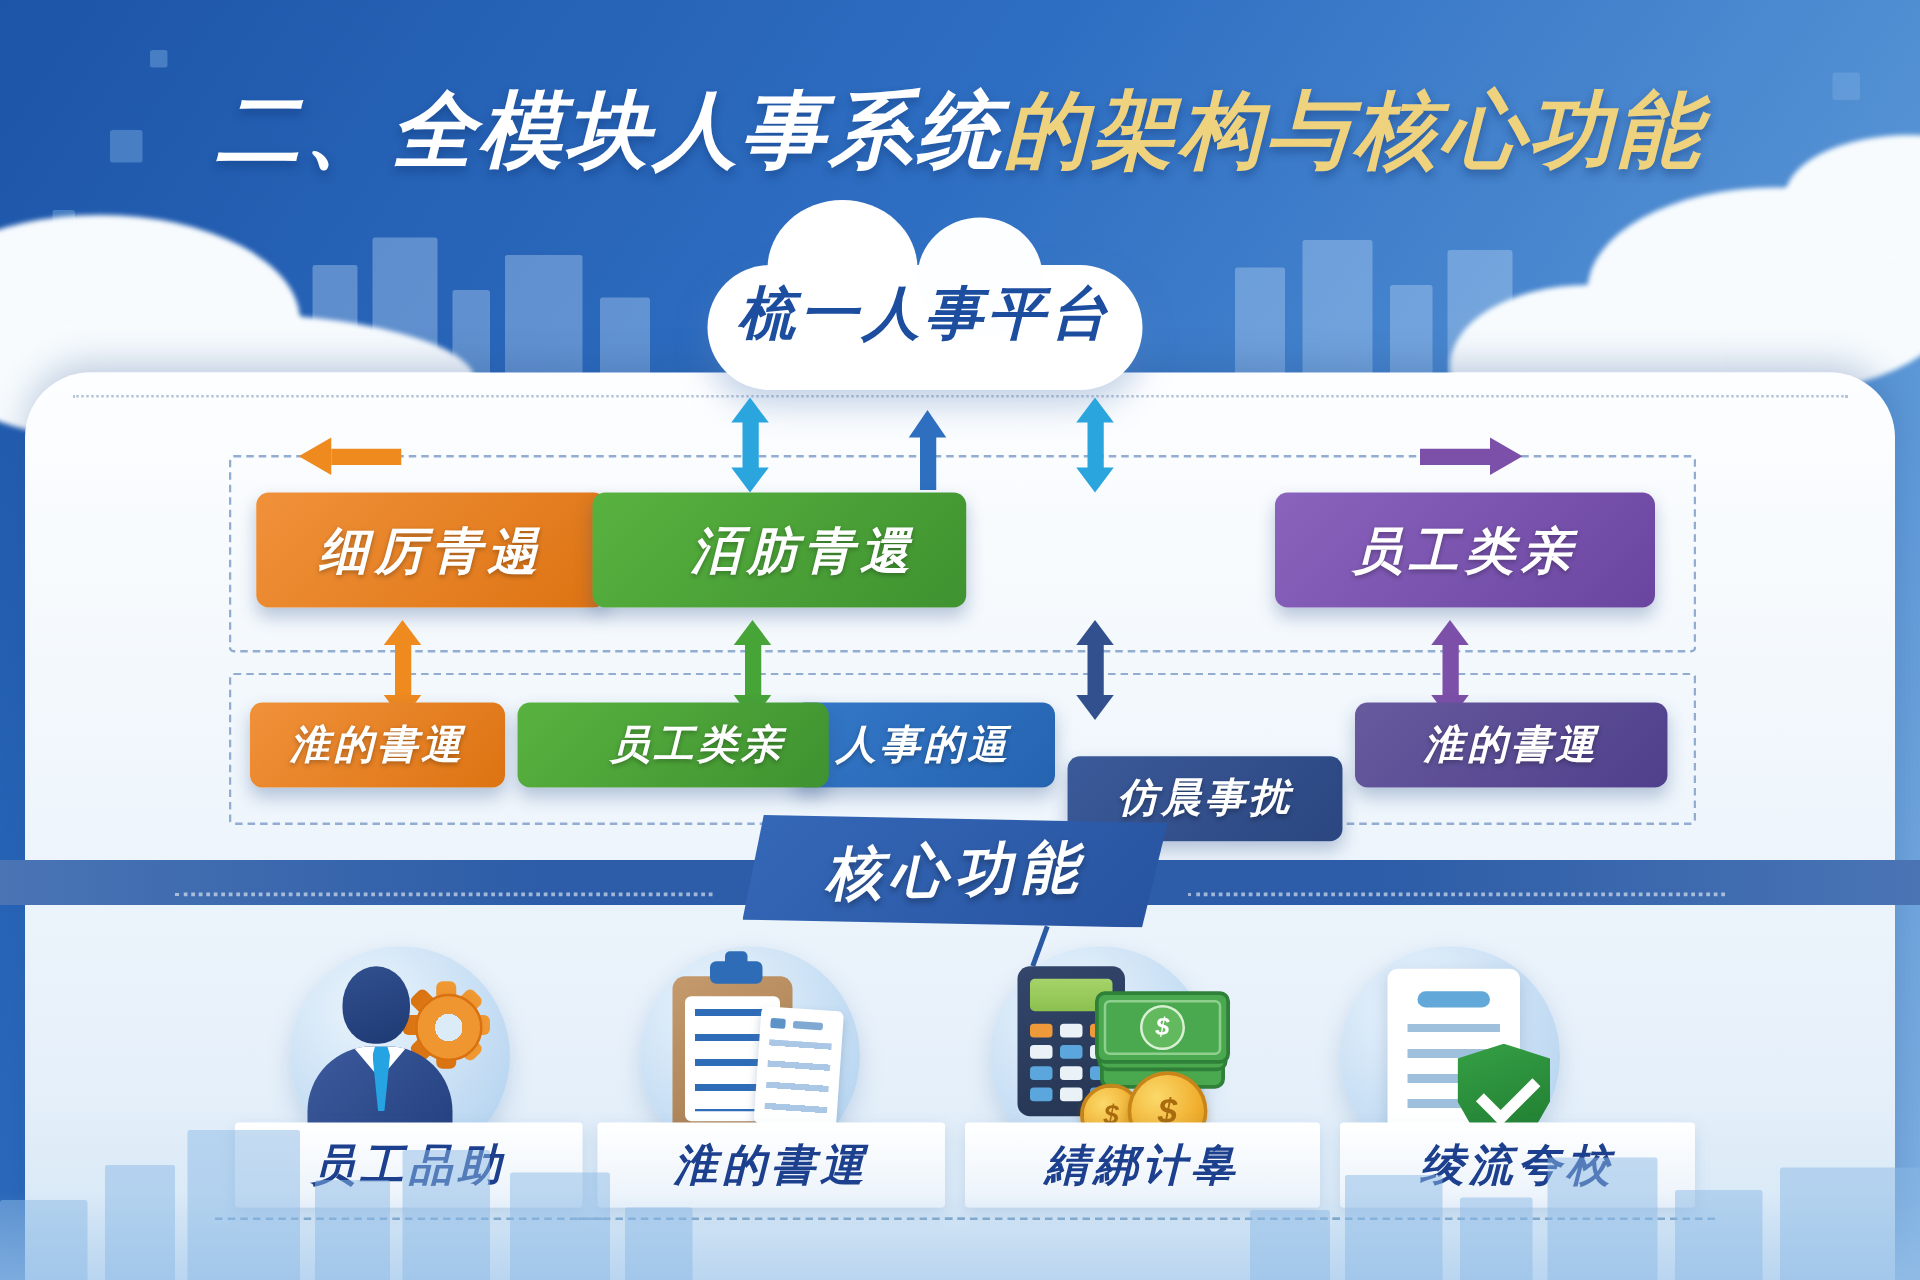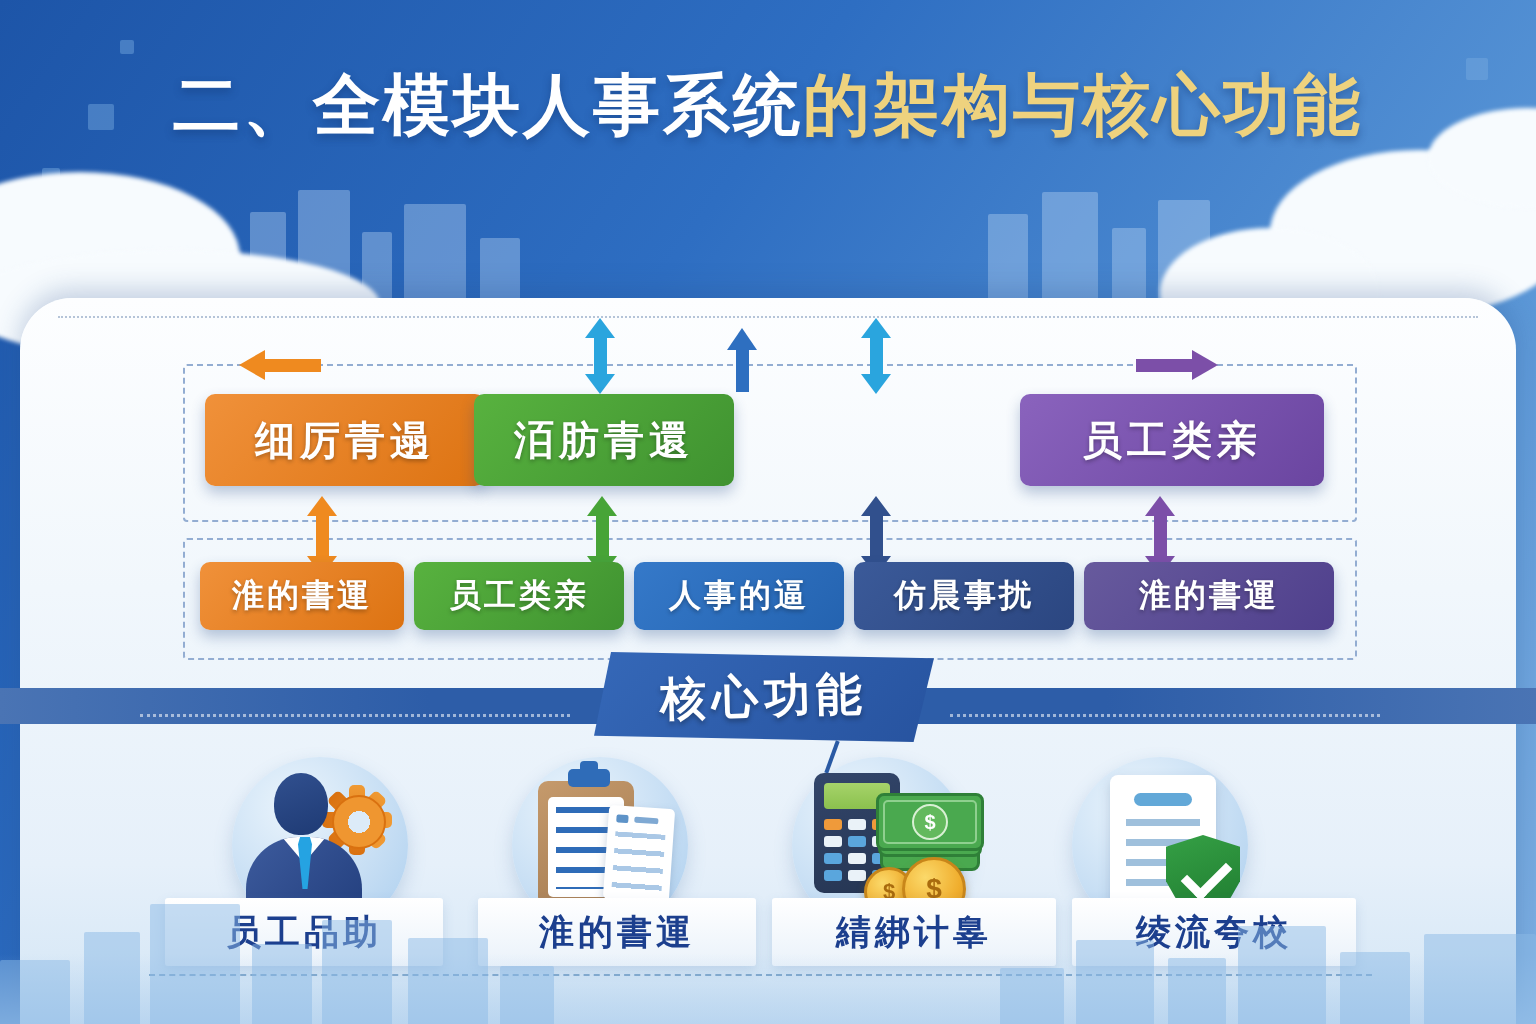--- a/index.html
+++ b/index.html
@@ -1,18 +1,18 @@
 <!DOCTYPE html>
 <html><head>
 <meta charset="utf-8">
 <style>
   html,body{margin:0;padding:0;}
   body{font-family:"Liberation Sans","DejaVu Sans",sans-serif;}
   #canvas{position:relative;width:1536px;height:1024px;overflow:hidden;
-    background:linear-gradient(125deg,#1d55a8 0%,#2e6ec2 38%,#5895d6 75%,#7fb0e2 100%);}
+    background:linear-gradient(125deg,#1d55a8 0%,#2e6ec2 38%,#5895d6 75%,#7fb0e2 100%);font-style:italic;}
 
   
   .skybuild{position:absolute;background:rgba(190,216,245,.38);border-radius:2px;}
   .pixel{position:absolute;background:rgba(120,170,225,.45);border-radius:2px;}
   .cloudblob{position:absolute;background:#f7fbfe;border-radius:50%;filter:blur(2px);}
 
   
   .title{position:absolute;left:0;top:52px;width:100%;text-align:center;
     font-size:67px;font-weight:900;letter-spacing:3px;line-height:105px;
     text-shadow:0 4px 8px rgba(15,50,110,.45);white-space:nowrap;}
@@ -42,25 +42,25 @@
   .dash1{left:183px;top:364px;width:1170px;height:154px;}
   .dash2{left:183px;top:538px;width:1170px;height:118px;}
 
   
   .mbox{position:absolute;border-radius:10px;color:#fff;font-weight:800;text-align:center;
     box-shadow:0 7px 14px rgba(40,75,135,.3);
     text-shadow:0 2px 4px rgba(0,0,0,.3);display:flex;align-items:center;justify-content:center;}
   .r1{top:394px;height:92px;font-size:40px;letter-spacing:5px;}
   .r2{top:562px;height:68px;font-size:32px;letter-spacing:3px;}
   .c-orange{background:linear-gradient(135deg,#f0913a,#dd7312);}
-  .c-green{background:linear-gradient(135deg,#58b23f,#3f9230);}
+  .c-green{background:linear-gradient(135deg,#58b23f,#3f9230);padding-left:39px;}
   .c-blue{background:linear-gradient(135deg,#3a7fd0,#2260ad);}
   .c-purple{background:linear-gradient(135deg,#8a63bd,#6a45a0);}
   .c-blue2{background:linear-gradient(135deg,#3579c9,#2463b0);}
-  .c-navy{background:linear-gradient(135deg,#3b5a99,#2b4680);}
+  .c-navy{background:linear-gradient(135deg,#3b5a99,#2b4680);margin-top:43px;}
   .c-purple2{background:linear-gradient(135deg,#675a9d,#4f3f8c);}
 
   
   .dar{position:absolute;width:13px;}
   .dar .shaft{position:absolute;left:0;top:16px;bottom:16px;width:13px;background:currentColor;}
   .dar::before{content:"";position:absolute;top:0;left:-9px;border-left:15px solid transparent;
     border-right:15px solid transparent;border-bottom:20px solid currentColor;}
   .dar::after{content:"";position:absolute;bottom:0;left:-9px;border-left:15px solid transparent;
     border-right:15px solid transparent;border-top:20px solid currentColor;}
   .uar{position:absolute;width:13px;}
@@ -208,20 +208,23 @@
   <div class="cloudblob" style="left:1428px;top:108px;width:200px;height:100px;"></div>
   <div class="cloudblob" style="left:-40px;top:250px;width:420px;height:110px;"></div>
 
   <div class="title">
     <span class="w">二、全模块人事系统</span><span class="g">的架构与核心功能</span>
   </div>
 
   <div class="stage"></div>
   <div class="dotline"></div>
 
+  <div class="pcloud">
+    <span>梳一人事平台</span>
+  </div>
 
   <div class="dashbox dash1"></div>
   <div class="dashbox dash2"></div>
 
   <div class="har lar col-orange" style="left:265px;top:359px;width:56px;">
       <span class="shaft" style="left:0;width:56px;"></span>
     </div>
   <div class="dar col-cyan" style="left:594px;top:318px;height:76px;">
       <span class="shaft"></span>
     </div>
@@ -344,21 +347,21 @@
   <div class="fcircle" style="left:1072px;">
     <div class="vdoc">
       <div class="vhead"></div>
       <div class="vlines"></div>
     </div>
     <div class="shield">
       <div class="check"></div>
     </div>
   </div>
 
-  <div class="fbar" style="left:165px;width:278px;">
+  <div class="fbar" style="left:188px;width:278px;">
       <span>员工品助</span>
     </div>
   <div class="fbar" style="left:772px;width:284px;">
       <span>綪綁计辠</span>
     </div>
   <div class="fbar" style="left:478px;width:278px;">
       <span>淮的書運</span>
     </div>
   <div class="fbar" style="left:1072px;width:284px;">
       <span>绫流夸校</span>

